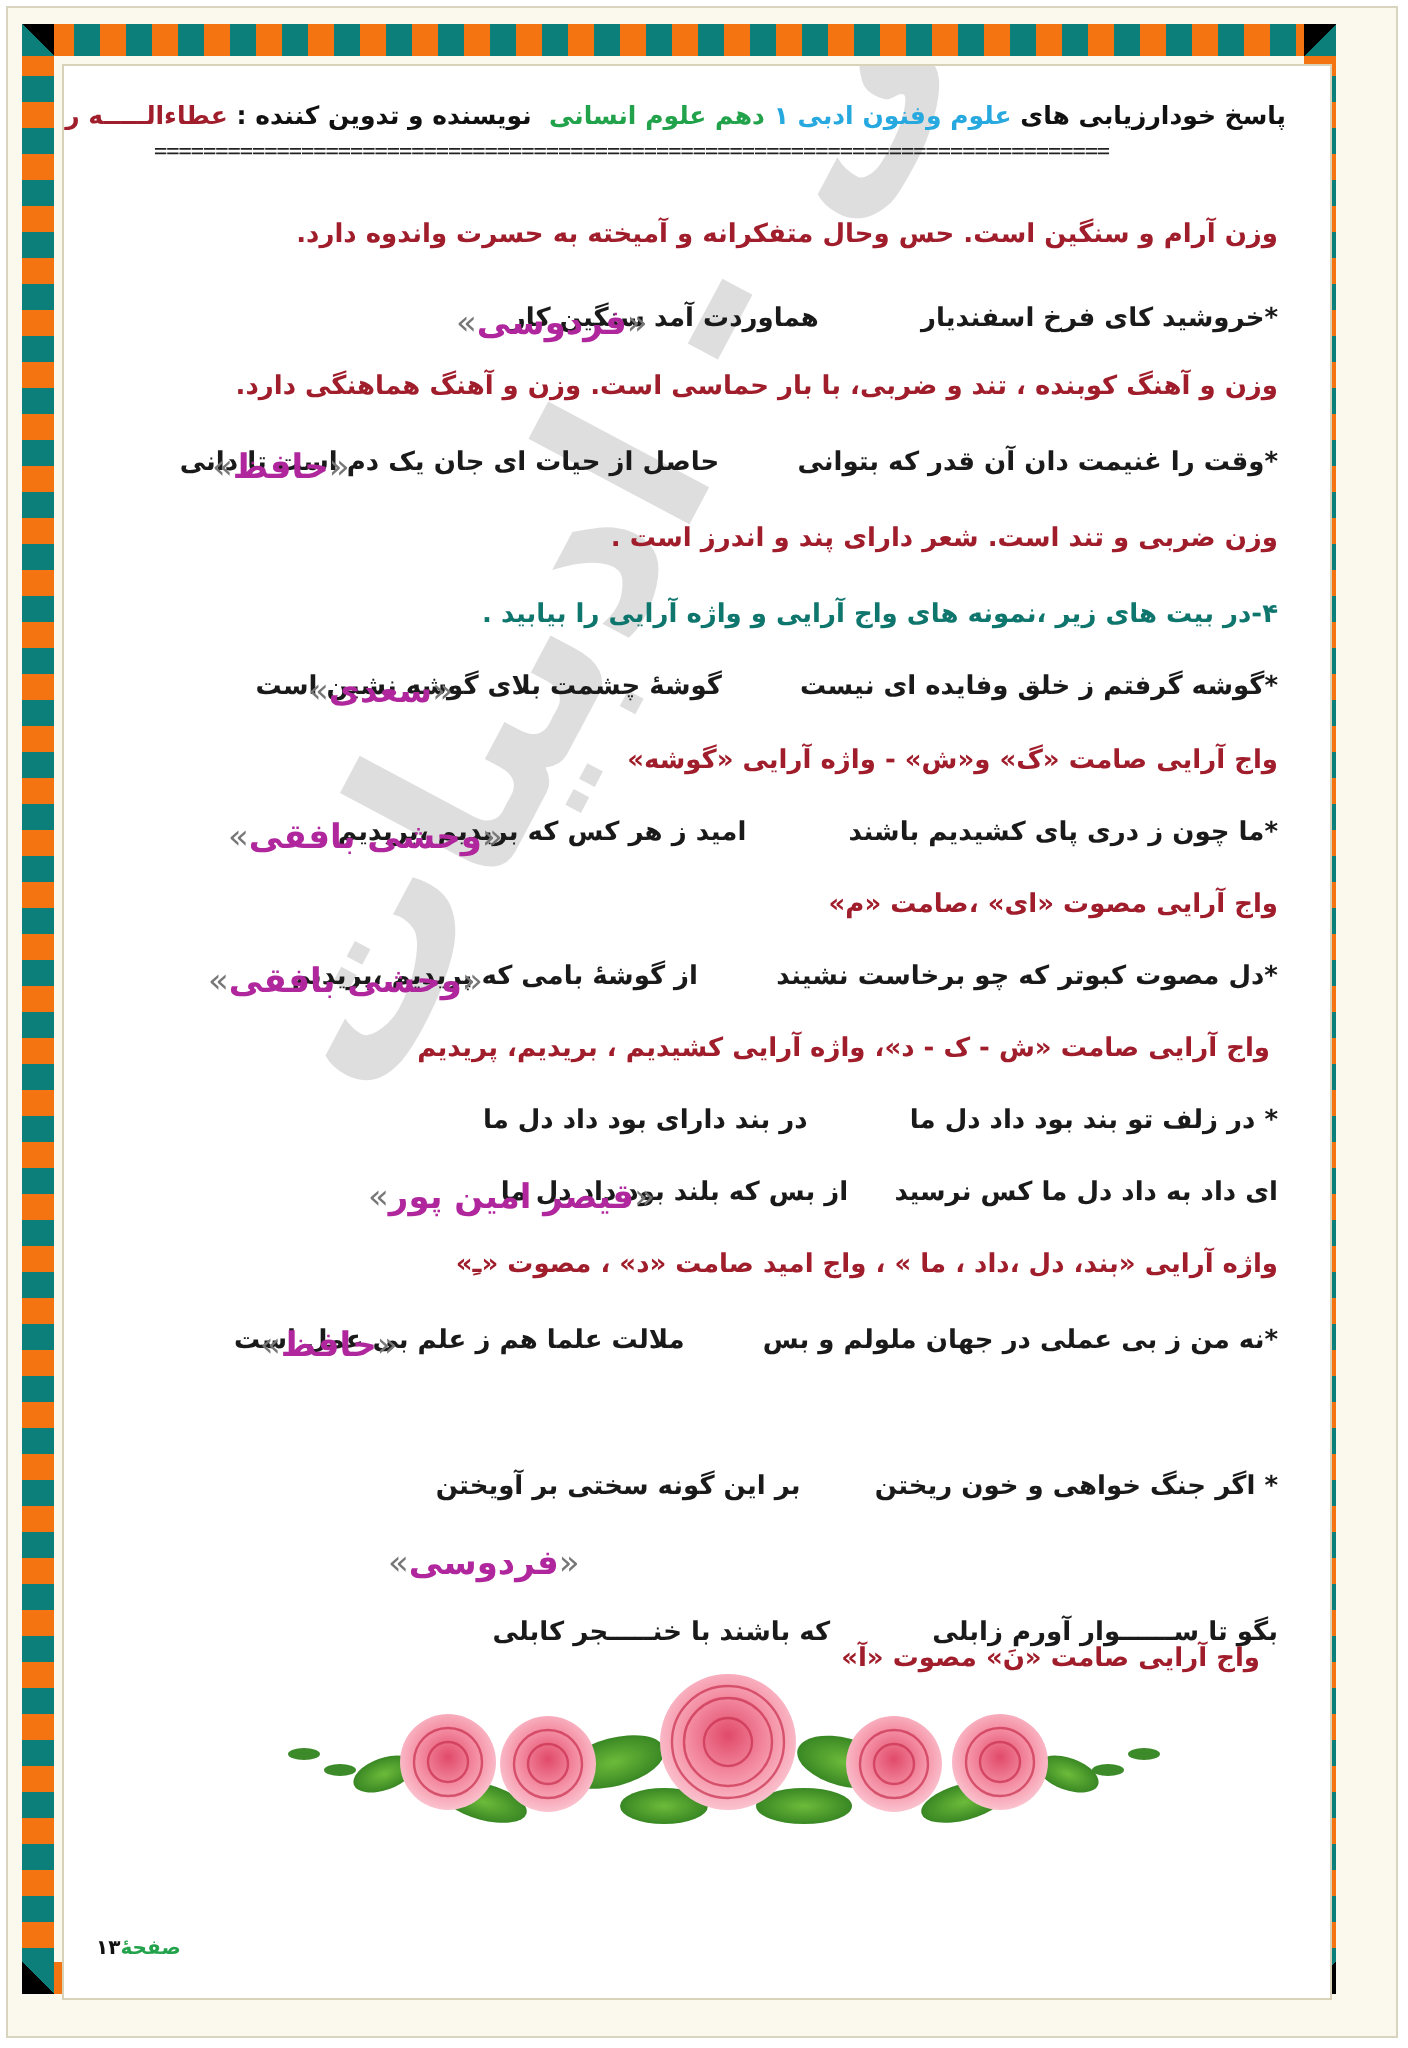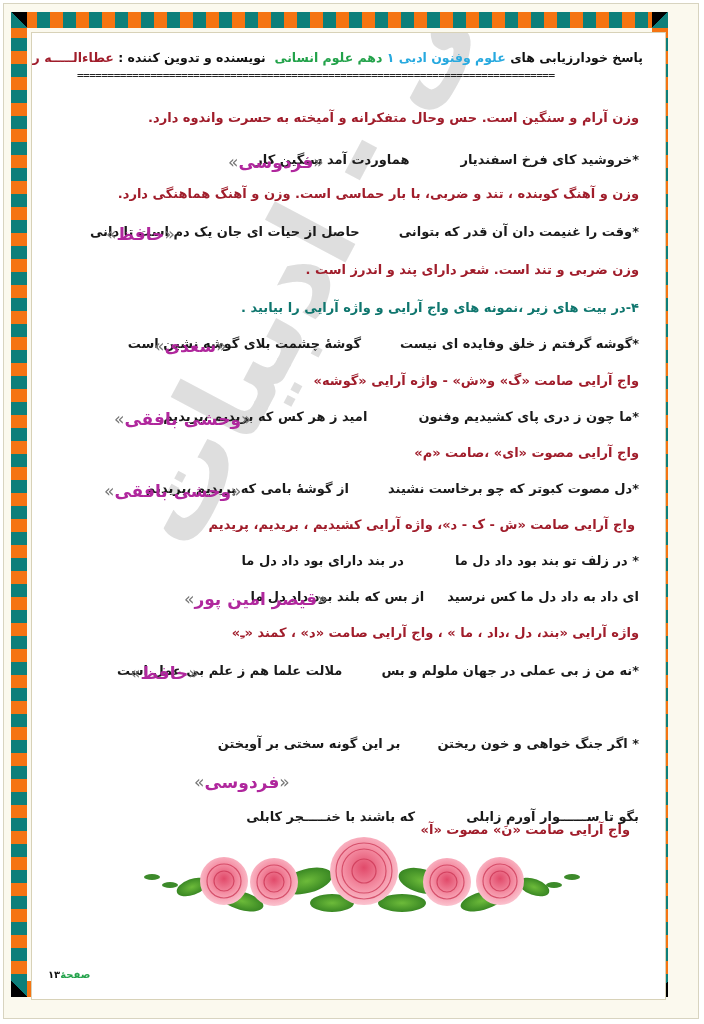--- a/index.html
+++ b/index.html
@@ -204,21 +204,21 @@
       <span class="gap" style="width:30px"></span>
       <span>گوشهٔ چشمت بلای گوشه نشین است</span>
     </div>
     <div class="poet" style="top:303px; left:122px;">
       <span class="q">«</span><span>سعدی</span><span class="q">»</span>
     </div>
 
     <div class="line note" style="top:340px;">واج آرایی صامت «گ» و«ش» - واژه آرایی «گوشه»</div>
 
     <div class="line verse" style="top:376px;">
-      <span>*ما چون ز دری پای کشیدیم وفنون</span>
+      <span>*ما چون ز دری پای کشیدیم باشند</span>
       <span class="gap" style="width:42px"></span>
       <span>امید ز هر کس که بریدیم ،بریدیم</span>
     </div>
     <div class="poet" style="top:376px; left:82px;">
       <span class="q">«</span><span>وحشی بافقی</span><span class="q">»</span>
     </div>
 
     <div class="line note" style="top:412px;">واج آرایی مصوت «ای» ،صامت «م»</div>
 
     <div class="line verse" style="top:448px;">
@@ -240,21 +240,21 @@
 
     <div class="line verse" style="top:556px;">
       <span>ای داد به داد دل ما کس نرسید</span>
       <span class="gap" style="width:14px"></span>
       <span>از بس که بلند بود داد دل ما</span>
     </div>
     <div class="poet" style="top:556px; left:152px;">
       <span class="q">«</span><span>قیصر امین پور</span><span class="q">»</span>
     </div>
 
-    <div class="line note" style="top:592px;">واژه آرایی «بند، دل ،داد ، ما » ، واج آرایی صامت «د» ، کمند «ـِ»</div>
+    <div class="line note" style="top:592px;">واژه آرایی «بند، دل ،داد ، ما » ، واج امید صامت «د» ، مصوت «ـِ»</div>
 
     <div class="line verse" style="top:630px;">
       <span>*نه من ز بی عملی در جهان ملولم و بس</span>
       <span class="gap" style="width:30px"></span>
       <span>ملالت علما هم ز علم بی عمل است</span>
     </div>
     <div class="poet" style="top:630px; left:98px;">
       <span class="q">«</span><span>حافظ</span><span class="q">»</span>
     </div>
 

